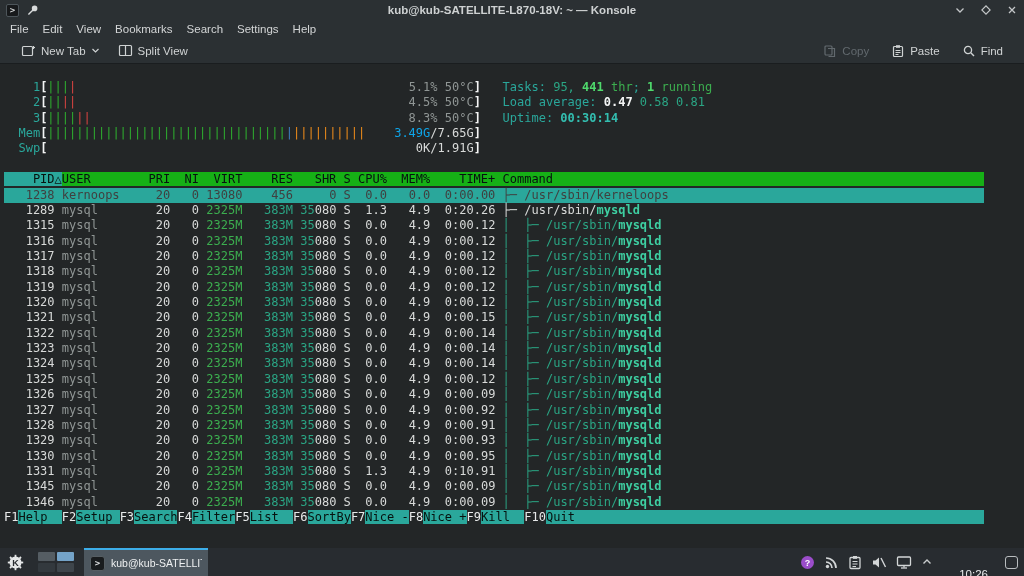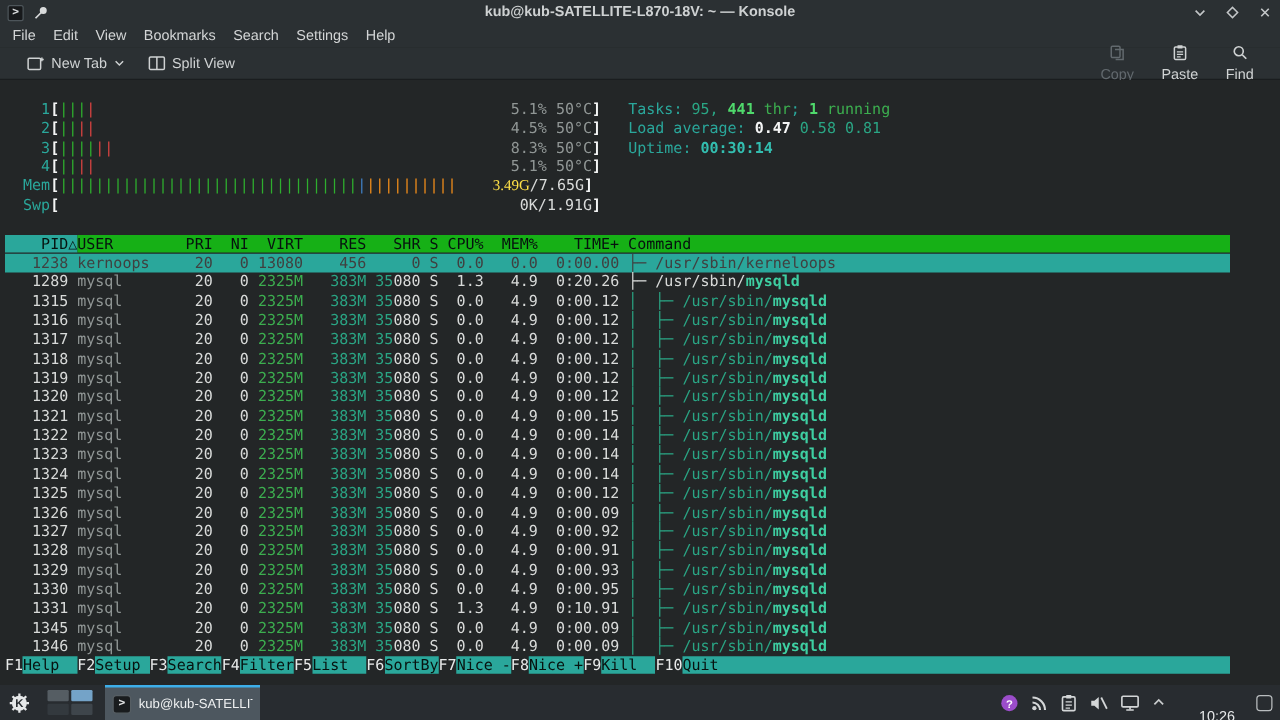--- a/index.html
+++ b/index.html
@@ -21,38 +21,38 @@
 
   .menubar { height:18px; background:#2b3033; display:flex; align-items:center; gap:14px;
              padding:0 10px; font-size:11.5px; color:#d3d5d6; }
   .menubar span { cursor:default; }
 
   .toolbar { height:26px; background:#2b3033; border-bottom:1px solid #1a1d1f;
              display:flex; align-items:center; padding:0 21px; font-size:11.5px; color:#d0d3d4; }
   .tbtn { display:flex; align-items:center; gap:5px; margin-right:18px; }
   .tbtn svg { display:block; }
   .tb-right { margin-left:auto; display:flex; align-items:center; }
-  .tb-right .tbtn { margin-right:0; margin-left:22px;flex-direction:column; }
+  .tb-right .tbtn { margin-right:0; margin-left:22px; }
   .disabled { color:#62696e; }
 
   
   .terminal { position:absolute; left:0; top:64px; width:984px; height:484px;
               background:#232627; padding:16px 0 0 4px; overflow:hidden; }
   .tl { font-family:"DejaVu Sans Mono", monospace; font-size:12px; line-height:15.36px;
         height:15.36px; white-space:pre; width:1014px; }
   .t-cyan  { color:#2aa79b; }
   .t-cyanB { color:#33beb0; font-weight:bold; }
   .t-gray  { color:#909695; }
   .t-white { color:#d8dad9; }
   .t-whiteB{ color:#f4f5f5; font-weight:bold; }
   .t-green { color:#3cae4f; }
   .t-greenB{ color:#4fd96c; font-weight:bold; }
   .t-teal  { color:#2aa584; }
   .t-tealB { color:#3ecfa2; font-weight:bold; }
-  .t-orange{ color:#fde047;font-family:Liberation Serif, serif; }
+  .t-orange{ color:#0ea5e9; }
   .t-bar-green{ color:#2eae2e; }
   .t-bar-red  { color:#d84341; }
   .t-bar-orange{ color:#ef8c1a; }
   .t-bar-blue { color:#3f7ec2; }
   .t-hs { background:#2aa79b; color:#07120f; }
   .t-hg { background:#16b016; color:#07120f; }
   .row-sel { background:#2aa79b; }
   .row-sel span { color:#404040; }
   .t-fkey { color:#e8eaea; }
   .t-fklabel { background:#2aa79b; color:#07120f; }
@@ -160,21 +160,20 @@
           </svg>
           <span>Find</span>
         </div>
       </div>
     </div>
 
     <div class="terminal" id="terminal">
         <div class="tl"><span class="t-cyan">    1</span><span class="t-whiteB">[</span><span class="t-bar-green">|||</span><span class="t-bar-red">|</span><span>                                              </span><span class="t-gray">5.1% 50°C</span><span class="t-whiteB">]</span><span>   </span><span class="t-cyan">Tasks: </span><span class="t-teal">95, </span><span class="t-greenB">441</span><span class="t-green"> thr</span><span class="t-cyan">; </span><span class="t-greenB">1</span><span class="t-green"> running</span></div>
         <div class="tl"><span class="t-cyan">    2</span><span class="t-whiteB">[</span><span class="t-bar-green">||</span><span class="t-bar-red">||</span><span>                                              </span><span class="t-gray">4.5% 50°C</span><span class="t-whiteB">]</span><span>   </span><span class="t-cyan">Load average: </span><span class="t-whiteB">0.47 </span><span class="t-teal">0.58 </span><span class="t-teal">0.81</span></div>
         <div class="tl"><span class="t-cyan">    3</span><span class="t-whiteB">[</span><span class="t-bar-green">||||</span><span class="t-bar-red">||</span><span>                                            </span><span class="t-gray">8.3% 50°C</span><span class="t-whiteB">]</span><span>   </span><span class="t-cyan">Uptime: </span><span class="t-cyanB">00:30:14</span></div>
-        <div class="tl"><span class="t-cyan">    4</span><span class="t-whiteB">[</span><span class="t-bar-green">||</span><span class="t-bar-red">||</span><span>                                              </span><span class="t-gray">5.1% 50°C</span><span class="t-whiteB">]</span></div>
         <div class="tl"><span class="t-cyan">  Mem</span><span class="t-whiteB">[</span><span class="t-bar-green">|||||||||||||||||||||||||||||||||</span><span class="t-bar-blue">|</span><span class="t-bar-orange">||||||||||</span><span>    </span><span class="t-orange">3.49G</span><span class="t-white">/7.65G</span><span class="t-whiteB">]</span></div>
         <div class="tl"><span class="t-cyan">  Swp</span><span class="t-whiteB">[</span><span>                                                   </span><span class="t-white">0K/1.91G</span><span class="t-whiteB">]</span></div>
         <div class="tl"></div>
         <div class="tl"><span class="t-hs">    PID△</span><span class="t-hg">USER        PRI  NI  VIRT    RES   SHR S CPU%  MEM%    TIME+ Command                                                                 </span></div>
         <div class="tl row-sel"><span>   1238 </span><span>kernoops  </span><span>   20</span><span>   0</span><span> 13080</span><span>    456</span><span>     0</span><span> S</span><span>  0.0</span><span>   0.0</span><span>  0:00.00 </span><span>├─ /usr/sbin/kerneloops                                                 </span></div>
         <div class="tl"><span class="t-white">   1289 </span><span class="t-gray">mysql     </span><span class="t-white">   20</span><span class="t-white">   0</span><span class="t-green"> 2325M</span><span class="t-teal">   383M</span><span class="t-teal"> 35</span><span class="t-white">080</span><span class="t-white"> S</span><span class="t-white">  1.3</span><span class="t-white">   4.9</span><span class="t-white">  0:20.26 </span><span class="t-white">├─ </span><span class="t-white">/usr/sbin/</span><span class="t-tealB">mysqld</span></div>
         <div class="tl"><span class="t-white">   1315 </span><span class="t-gray">mysql     </span><span class="t-white">   20</span><span class="t-white">   0</span><span class="t-green"> 2325M</span><span class="t-teal">   383M</span><span class="t-teal"> 35</span><span class="t-white">080</span><span class="t-white"> S</span><span class="t-white">  0.0</span><span class="t-white">   4.9</span><span class="t-white">  0:00.12 </span><span class="t-teal">│  ├─ </span><span class="t-teal">/usr/sbin/</span><span class="t-tealB">mysqld</span></div>
         <div class="tl"><span class="t-white">   1316 </span><span class="t-gray">mysql     </span><span class="t-white">   20</span><span class="t-white">   0</span><span class="t-green"> 2325M</span><span class="t-teal">   383M</span><span class="t-teal"> 35</span><span class="t-white">080</span><span class="t-white"> S</span><span class="t-white">  0.0</span><span class="t-white">   4.9</span><span class="t-white">  0:00.12 </span><span class="t-teal">│  ├─ </span><span class="t-teal">/usr/sbin/</span><span class="t-tealB">mysqld</span></div>
         <div class="tl"><span class="t-white">   1317 </span><span class="t-gray">mysql     </span><span class="t-white">   20</span><span class="t-white">   0</span><span class="t-green"> 2325M</span><span class="t-teal">   383M</span><span class="t-teal"> 35</span><span class="t-white">080</span><span class="t-white"> S</span><span class="t-white">  0.0</span><span class="t-white">   4.9</span><span class="t-white">  0:00.12 </span><span class="t-teal">│  ├─ </span><span class="t-teal">/usr/sbin/</span><span class="t-tealB">mysqld</span></div>
         <div class="tl"><span class="t-white">   1318 </span><span class="t-gray">mysql     </span><span class="t-white">   20</span><span class="t-white">   0</span><span class="t-green"> 2325M</span><span class="t-teal">   383M</span><span class="t-teal"> 35</span><span class="t-white">080</span><span class="t-white"> S</span><span class="t-white">  0.0</span><span class="t-white">   4.9</span><span class="t-white">  0:00.12 </span><span class="t-teal">│  ├─ </span><span class="t-teal">/usr/sbin/</span><span class="t-tealB">mysqld</span></div>

